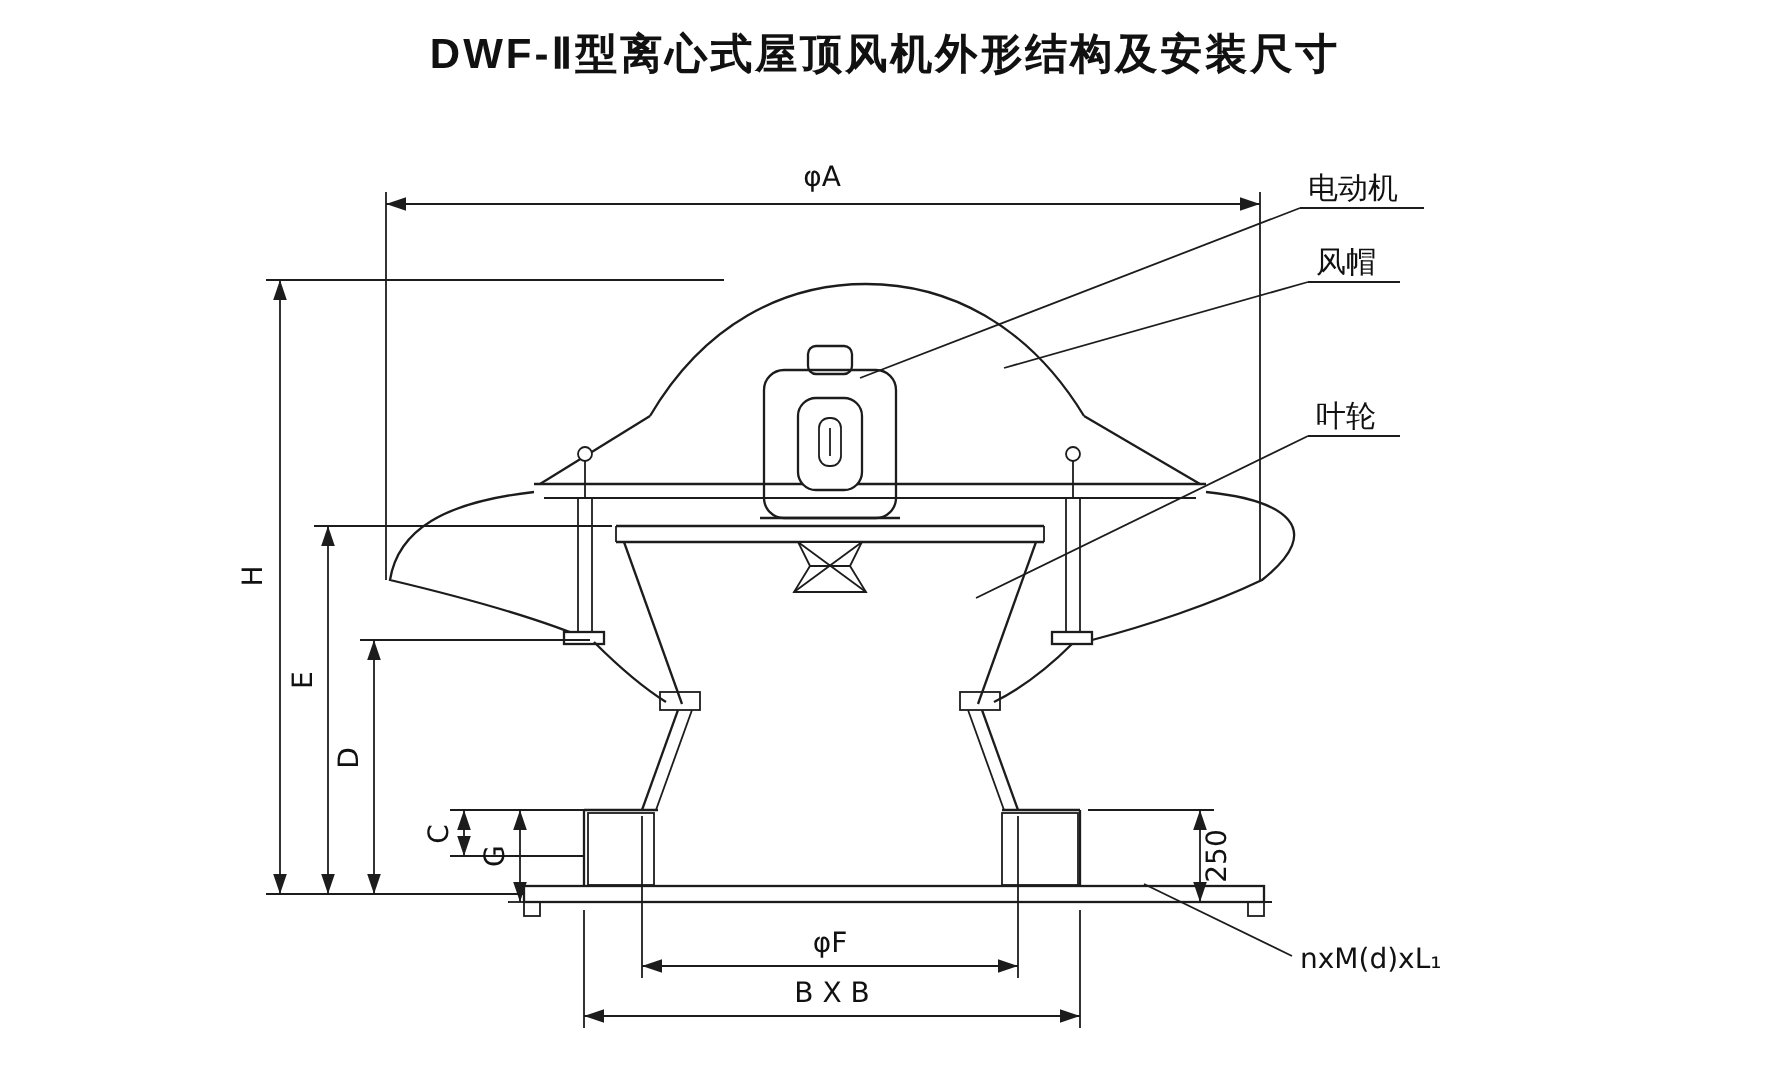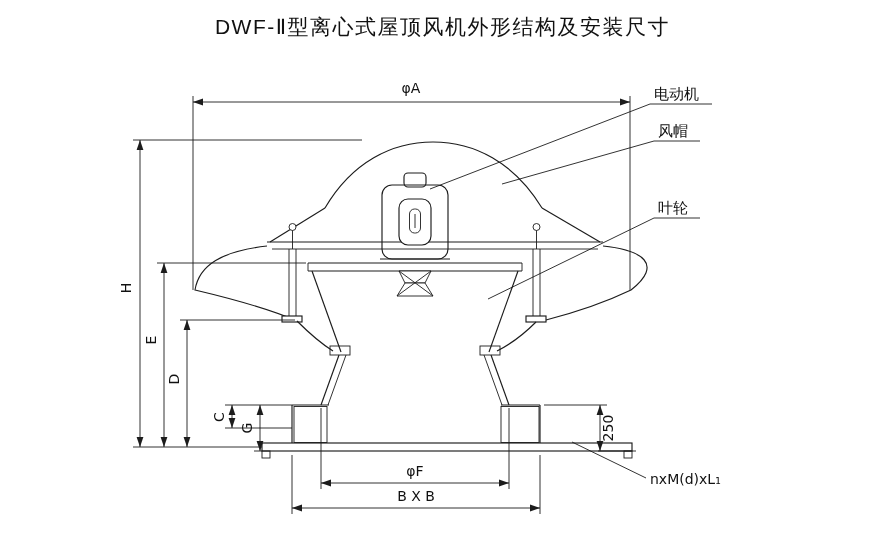--- a/index.html
+++ b/index.html
@@ -1,19 +1,19 @@
 <!DOCTYPE html>
 <html><head>
 <meta charset="utf-8">
 <style>
   html,body{margin:0;padding:0;background:#ffffff;}
   .page{position:relative;width:885px;height:539px;background:#ffffff;overflow:hidden;
         font-family:"Liberation Sans",sans-serif;}
   .title{position:absolute;top:13px;left:0;width:100%;text-align:center;
-         font-size:21px;font-weight:normal;color:#111;letter-spacing:1.5px;}
+         font-size:21px;font-weight:bold;color:#111;letter-spacing:1.5px;}
   svg{position:absolute;top:0;left:0;}
   .ln{stroke:#1c1c1c;stroke-width:1.15;fill:none;}
   .thin{stroke:#1c1c1c;stroke-width:0.9;fill:none;}
   .fillw{fill:#ffffff;}
   .dim{marker-start:url(#arr);marker-end:url(#arr);}
   .dtxt{font-family:"DejaVu Sans","Liberation Sans",sans-serif;font-size:14px;fill:#111;}
   .ctxt{font-family:"Liberation Sans",sans-serif;font-size:15px;fill:#111;}
 </style>
 </head>
 <body>

